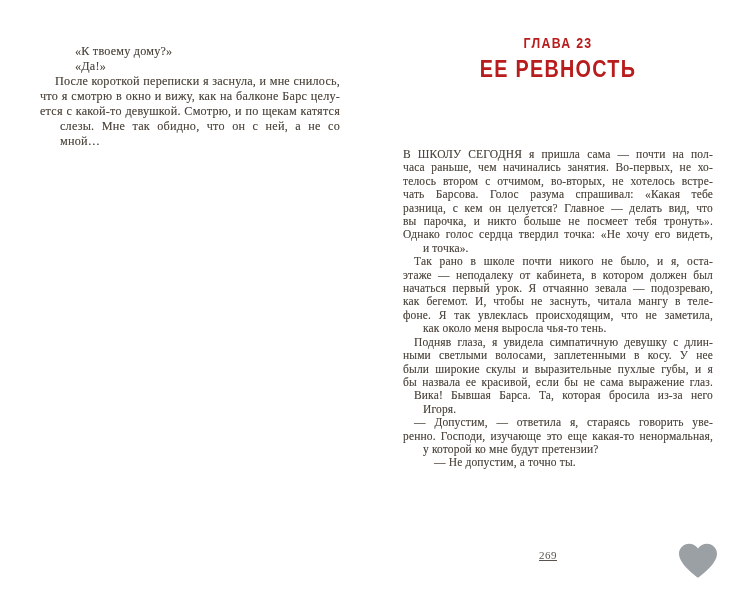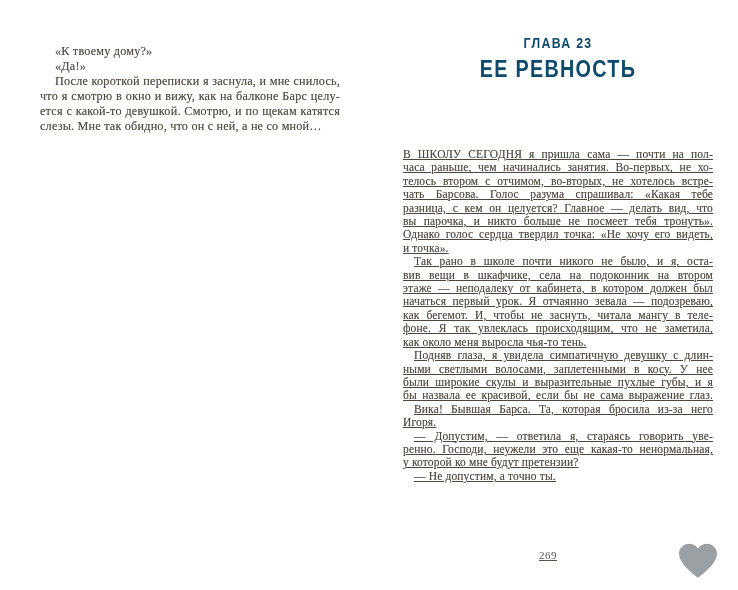--- a/index.html
+++ b/index.html
@@ -21,21 +21,21 @@
     color: #4e463e;
     letter-spacing: 0.2px;
     text-shadow: 0 0 0.5px rgba(78,70,62,0.45);
   }
 
   
   .chapter-head {
     position: absolute;
     left: 403px; top: 34px; width: 310px;
     text-align: center;
-    color: #0c4a6e;
+    color: #b91c1c;
     font-family: "Liberation Sans", sans-serif;
     font-weight: 800;
   }
   .chapter-label {
     font-size: 14px;
     letter-spacing: 1.5px;
     transform: scaleX(0.88) scaleY(1.08);
     transform-origin: center top;
   }
   .chapter-title {
@@ -56,21 +56,21 @@
   }
 
   
   .para { margin: 0; }
   .line {
     text-align: justify;
     text-align-last: justify;
     white-space: normal;
     overflow: hidden;
   }
-  .line.last { text-align-last: left; }
+  .line.last { text-align-last: left; margin-left: 20px; }
   .left-body .para.indent .line:first-child { text-indent: 15px; }
   .right-body .para.indent .line:first-child { text-indent: 11px; }
 
   .page-number {
     position: absolute;
     left: 403px; top: 549px; width: 290px;
     text-align: center;
     font-size: 11px;
     color: #5a544d;
     letter-spacing: 0.5px;
@@ -104,53 +104,52 @@
         <div class="line">ется с какой-то девушкой. Смотрю, и по щекам катятся</div>
         <div class="line last">слезы. Мне так обидно, что он с ней, а не со мной…</div>
       </div>
     </div>
 
   <div class="chapter-head">
     <div class="chapter-label">ГЛАВА 23</div>
     <div class="chapter-title">ЕЕ РЕВНОСТЬ</div>
   </div>
 
-  <div class="right-body" id="right-body" style="color: rgb(78, 70, 62); text-decoration: underline;">
+  <div class="right-body" id="right-body" style="color: rgb(78, 70, 62);">
       <div class="para">
         <div class="line">В ШКОЛУ СЕГОДНЯ я пришла сама — почти на пол-</div>
         <div class="line">часа раньше, чем начинались занятия. Во-первых, не хо-</div>
         <div class="line">телось втором с отчимом, во-вторых, не хотелось встре-</div>
         <div class="line">чать Барсова. Голос разума спрашивал: «Какая тебе</div>
         <div class="line">разница, с кем он целуется? Главное — делать вид, что</div>
         <div class="line">вы парочка, и никто больше не посмеет тебя тронуть».</div>
         <div class="line">Однако голос сердца твердил точка: «Не хочу его видеть,</div>
         <div class="line last">и точка».</div>
       </div>
       <div class="para indent">
         <div class="line">Так рано в школе почти никого не было, и я, оста-</div>
-        <div class="line">вив вещи в шкафчике, села на подоконник на втором</div>
         <div class="line">этаже — неподалеку от кабинета, в котором должен был</div>
         <div class="line">начаться первый урок. Я отчаянно зевала — подозреваю,</div>
         <div class="line">как бегемот. И, чтобы не заснуть, читала мангу в теле-</div>
         <div class="line">фоне. Я так увлеклась происходящим, что не заметила,</div>
         <div class="line last">как около меня выросла чья-то тень.</div>
       </div>
       <div class="para indent">
         <div class="line">Подняв глаза, я увидела симпатичную девушку с длин-</div>
         <div class="line">ными светлыми волосами, заплетенными в косу. У нее</div>
         <div class="line">были широкие скулы и выразительные пухлые губы, и я</div>
         <div class="line">бы назвала ее красивой, если бы не сама выражение глаз.</div>
       </div>
       <div class="para indent">
         <div class="line">Вика! Бывшая Барса. Та, которая бросила из-за него</div>
         <div class="line last">Игоря.</div>
       </div>
       <div class="para indent">
         <div class="line">— Допустим, — ответила я, стараясь говорить уве-</div>
-        <div class="line">ренно. Господи, неужели это еще какая-то ненормальная,</div>
+        <div class="line">ренно. Господи, изучающе это еще какая-то ненормальная,</div>
         <div class="line last">у которой ко мне будут претензии?</div>
       </div>
       <div class="para indent">
         <div class="line last">— Не допустим, а точно ты.</div>
       </div>
     </div>
 
   <div class="page-number">269</div>
 
   <button class="heart-btn">

